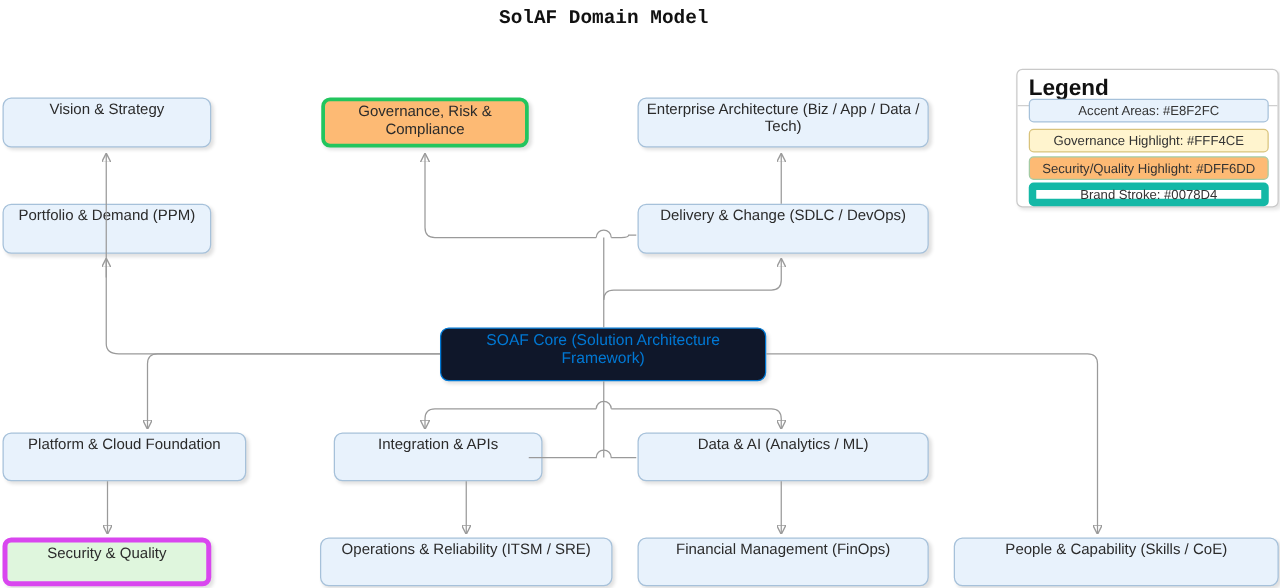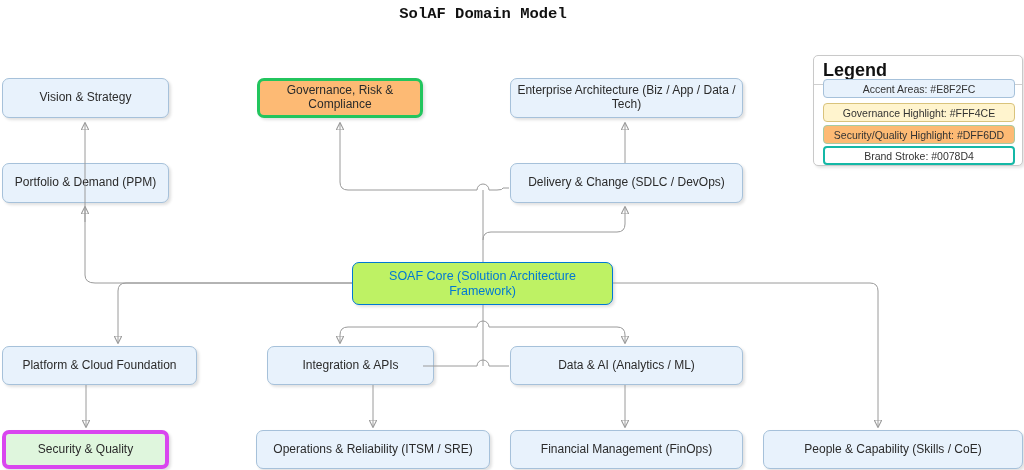--- a/index.html
+++ b/index.html
@@ -6,46 +6,46 @@
   body {
     width:1024px; height:470px; position:relative; overflow:hidden;
     background:#ffffff; font-family:"Liberation Sans", sans-serif;
   }
   .title {
     position:absolute; top:5px; left:0; width:966px; text-align:center;
     font-size:15.5px; font-weight:bold; color:#111;font-family:Liberation Mono, monospace;
   }
   .node {
     position:absolute; box-sizing:border-box; border-radius:7px;
-    display:flex; align-items:center; justify-content:center; text-align:center;
+    display:flex; align-items:flex-start; justify-content:center; text-align:center;
     font-size:12px; color:#2b2b2b; line-height:1.15; padding:2px 6px;
     box-shadow:2px 2px 3px rgba(0,0,0,0.12);
   }
   .accent { background:#E8F2FC; border:1px solid #a6c1da; }
   .gov    { background:#fdba74; border:3px solid #22c55e; }
   .sec    { background:#DFF6DD; border:4px solid #d946ef; }
-  .core   { background:#bef264; border:1.5px solid #0078D4; color:#0078D4; font-size:12.5px; }
+  .core   { background:#0f172a; border:1.5px solid #0078D4; color:#0078D4; font-size:12.5px; }
   .legend {
     position:absolute; left:813px; top:55px; width:210px; height:111px;
     background:#ffffff; border:1px solid #c9c9c9; border-radius:5px;
     box-shadow:2px 2px 3px rgba(0,0,0,0.10); box-sizing:border-box; z-index:2;
   }
   .legend-title {
     font-size:18px; font-weight:bold; color:#111;
     padding:4px 9px 3px; border-bottom:1px solid #cfcfcf;
   }
   .legend-item {
     position:absolute; left:9px; width:192px; height:19px; border-radius:4px;
     display:flex; align-items:center; justify-content:center;
     font-size:10.5px; color:#333; box-sizing:border-box;
   }
   .li-accent { top:23px; background:#E8F2FC; border:1px solid #a6c1da; }
   .li-gov    { top:47px; background:#FFF4CE; border:1px solid #d9c37c; }
   .li-sec    { top:69px; background:#fdba74; border:1px solid #a4cba4; }
-  .li-stroke { top:90px; background:#ffffff; border:2px solid #14b8a6; }
+  .li-stroke { top:90px; background:#ffffff; border:6px solid #14b8a6; }
   svg.wires { position:absolute; left:0; top:0; z-index:5; pointer-events:none; }
   svg.wires path { fill:none; stroke:#9a9a9a; stroke-width:1; }
 </style>
 </head>
 <body>
 
 <div class="title">SolAF Domain Model</div>
 
 <div class="node accent" style="left:2px;top:78px;width:167px;height:40px">
   <span>Vision &amp; Strategy</span>

